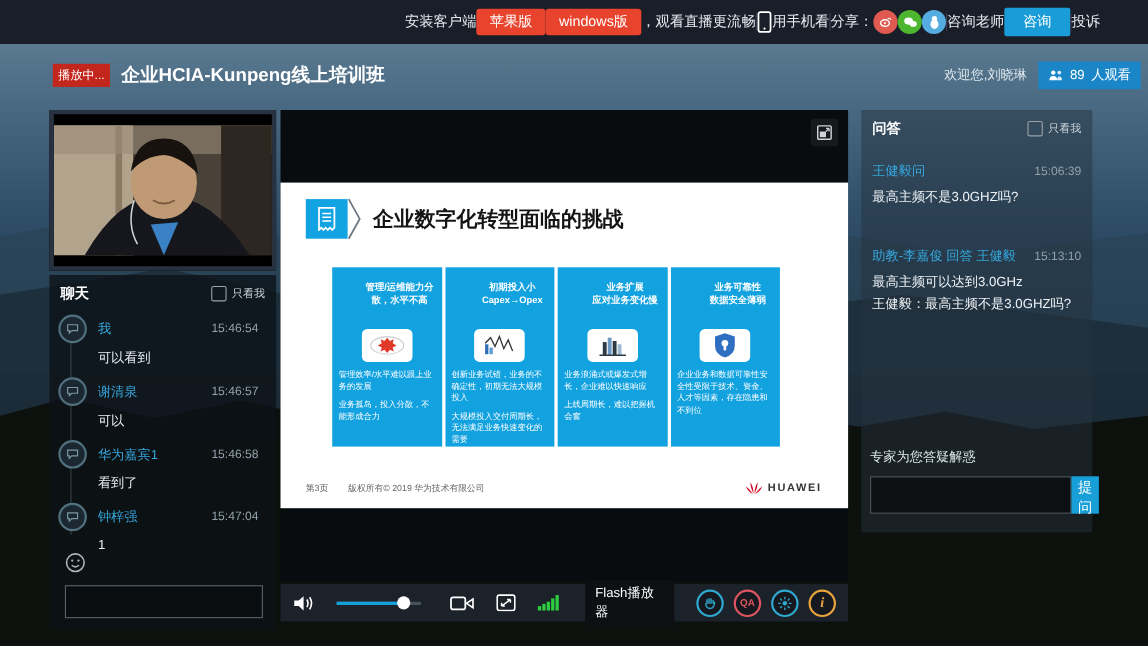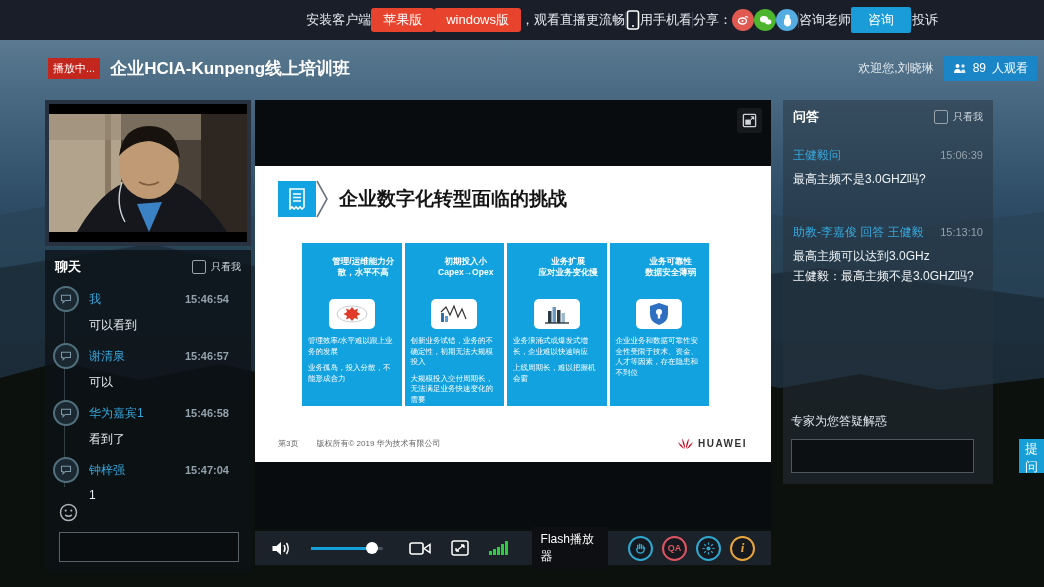--- a/index.html
+++ b/index.html
@@ -4,21 +4,21 @@
 <style>
   html,body{margin:0;padding:0;background:#0b0e12;}
   .stage{position:relative;width:1044px;height:587px;overflow:hidden;
     font-family:"Liberation Sans",sans-serif;
     background:linear-gradient(180deg,#6b8aa0 0%,#54748c 10%,#40607a 22%,#31506a 32%,
       #2a4660 40%,#223a4e 50%,#1a2c3a 62%,#131e26 72%,#0e1412 82%,#0a0d0a 100%);}
   .bg-svg{position:absolute;left:0;top:0;}
 
   
   .topbar{position:absolute;top:0;left:0;right:0;height:40px;background:#191e29;
-    display:flex;align-items:center;justify-content:flex-end;padding-right:106px;
+    display:flex;align-items:center;justify-content:flex-end;padding-right:44px;
     color:#e6ebf0;font-size:13px;box-sizing:border-box;z-index:5;}
   .pill{background:#e8432d;color:#fff;border-radius:3px;padding:3px 12px;font-size:13px;cursor:pointer;}
   .btn-blue{background:#1a9cd8;color:#fff;border-radius:2px;padding:4px 17px;font-size:13px;cursor:pointer;}
   .vdiv{width:1px;height:16px;background:#3a4150;}
   .share-circle{width:22px;height:22px;border-radius:50%;display:flex;align-items:center;justify-content:center;}
 
   
   .header-row{position:absolute;top:40px;left:0;right:0;height:56px;display:flex;align-items:center;
     justify-content:space-between;padding:0 7px 0 48px;box-sizing:border-box;z-index:4;}
   .hleft{display:flex;align-items:center;}
@@ -41,21 +41,21 @@
   
   .chat{position:absolute;left:45px;top:250px;width:206px;height:322px;
     background:rgba(13,18,23,.78);display:flex;flex-direction:column;box-sizing:border-box;z-index:3;}
   .chat-msgs{position:relative;flex:1;padding:4px 10px 0 8px;overflow:hidden;}
   .timeline{position:absolute;left:19px;top:16px;bottom:16px;width:1px;background:rgba(130,150,160,.35);}
   .msg{margin-bottom:9px;position:relative;}
   .msg-head{display:flex;align-items:center;}
   .avatar{width:22px;height:22px;border-radius:50%;background:#1b2831;border:2px solid #51707e;
     display:flex;align-items:center;justify-content:center;position:relative;z-index:1;flex:0 0 auto;}
   .msg-name{color:#36a7dd;font-size:12px;margin-left:10px;flex:1;}
-  .msg-time{color:#93a1ab;font-size:11px;margin-right:12px;font-weight:bold;}
+  .msg-time{color:#93a1ab;font-size:11px;margin-right:6px;}
   .msg-text{color:#e8eef2;font-size:12px;margin:5px 0 0 36px;}
   .chat-foot{padding:0 10px 10px 14px;}
   .chat-input{display:block;width:180px;height:30px;background:#0a0d10;border:1px solid #59626b;
     margin-top:6px;resize:none;box-sizing:border-box;color:#fff;font-family:"Liberation Sans",sans-serif;}
 
   
   .player{position:absolute;left:255px;top:100px;width:516px;height:429px;background:#090c0e;z-index:3;}
   .fitbtn{position:absolute;left:482px;top:8px;width:25px;height:25px;background:#17191d;border-radius:3px;
     display:flex;align-items:center;justify-content:center;cursor:pointer;}
 
@@ -72,21 +72,21 @@
     display:flex;align-items:center;justify-content:center;flex:0 0 auto;}
   .card-body{padding:0 6px;font-size:7.5px;line-height:1.4;text-align:left;}
   .card-body p{margin:0 0 6px;}
   .slide-foot{position:absolute;left:23px;right:24px;top:271px;display:flex;align-items:center;font-size:8px;color:#666;}
   .page-num{margin-right:18px;}
   .hw-logo{margin-left:auto;display:flex;align-items:center;gap:4px;}
   .hw-text{font-size:10px;font-weight:bold;color:#333;letter-spacing:1.5px;}
 
   
   .controls{position:absolute;left:255px;top:531px;width:516px;height:34px;background:rgba(30,36,44,.92);
-    display:flex;align-items:center;padding:0 16px;box-sizing:border-box;gap:20px;z-index:3;}
+    display:flex;align-items:center;padding:0 11px;box-sizing:border-box;gap:20px;z-index:3;}
   .slider{position:relative;width:80px;height:3px;background:#49525b;border-radius:2px;cursor:pointer;}
   .slider-fill{position:absolute;left:0;top:0;height:3px;width:60px;background:#16a0da;}
   .slider-knob{position:absolute;left:55px;top:-5px;width:12px;height:12px;border-radius:50%;background:#fff;}
   .sigbars{display:flex;align-items:flex-end;gap:1px;height:14px;}
   .sigbars i{display:block;width:3px;background:#2ecc40;}
   .flash-label{background:#0d0f12;color:#fff;font-size:12px;padding:4px 9px;margin-left:4px;}
   .ctl-circles{margin-left:auto;display:flex;gap:9px;align-items:center;}
   .cc{width:25px;height:25px;border-radius:50%;border:2px solid;display:flex;align-items:center;
     justify-content:center;box-sizing:border-box;cursor:pointer;background:rgba(0,0,0,.25);}
   .cc-hand,.cc-gear{border-color:#2fa9cf;color:#2fa9cf;}
@@ -95,23 +95,23 @@
     font-family:"Liberation Serif",serif;font-style:italic;}
 
   
   .qa-panel{position:absolute;left:783px;top:100px;width:210px;height:384px;
     background:rgba(38,50,62,.5);z-index:3;box-sizing:border-box;}
   .qa-msgs{padding:2px 10px 0;}
   .qa-row{display:flex;justify-content:space-between;align-items:baseline;margin-top:13px;}
   .qa-name{color:#36a7dd;font-size:12px;}
   .qa-time{color:#93a1ab;font-size:11px;}
   .qa-text{color:#eef3f6;font-size:12px;margin-top:6px;line-height:1.55;}
-  .qa-bottom{position:absolute;left:8px;right:11px;bottom:11px;margin-top:16px;}
+  .qa-bottom{position:absolute;left:8px;right:11px;bottom:17px;margin-top:16px;}
   .qa-hint{color:#dde5ea;font-size:12px;margin-bottom:9px;}
-  .qa-ask{display:flex;gap:45px;}
+  .qa-ask{display:flex;}
   .qa-input{flex:1;height:34px;background:rgba(8,11,13,.75);border:1px solid #4e585f;
     box-sizing:border-box;color:#fff;font-family:"Liberation Sans",sans-serif;}
   .ask-btn{width:48px;height:34px;background:#189fd8;color:#fff;font-size:13px;border:none;cursor:pointer;}
 </style>
 </head>
 <body>
 
 <div class="stage">
 
   <svg class="bg-svg" width="1044" height="587">

